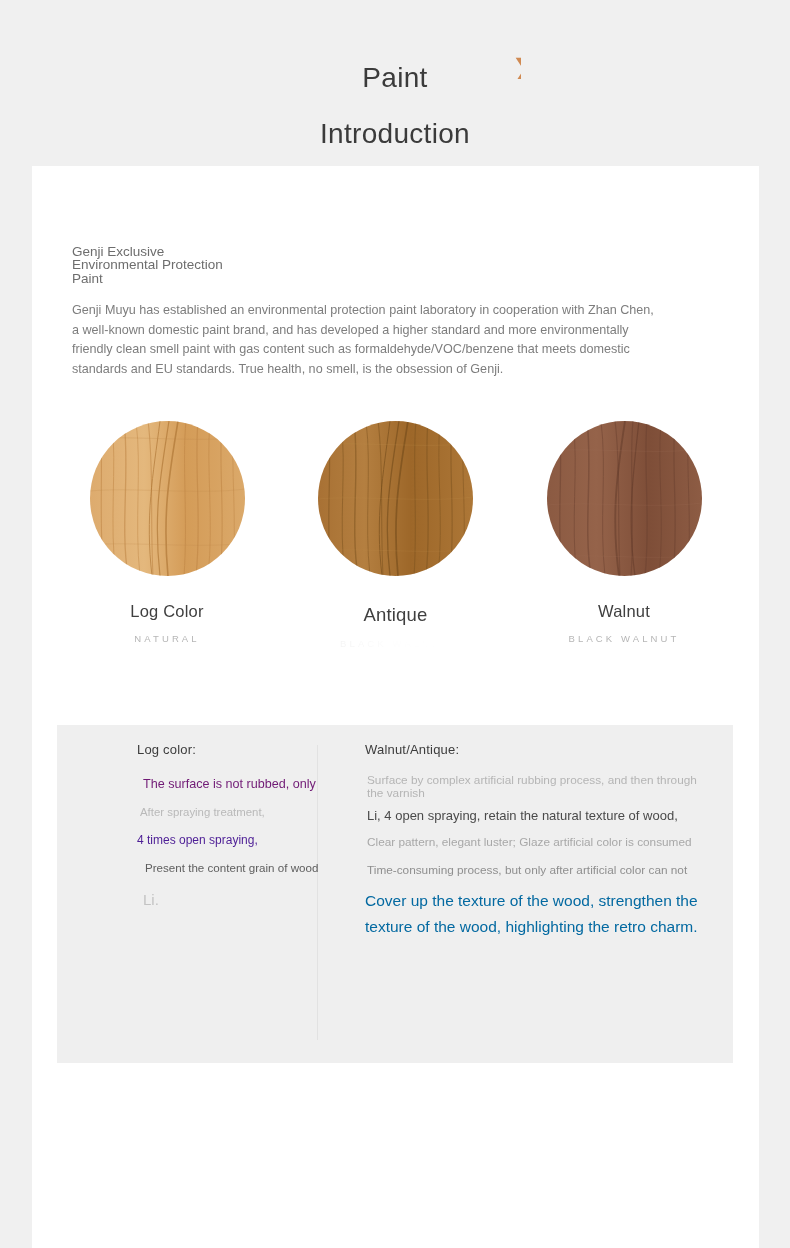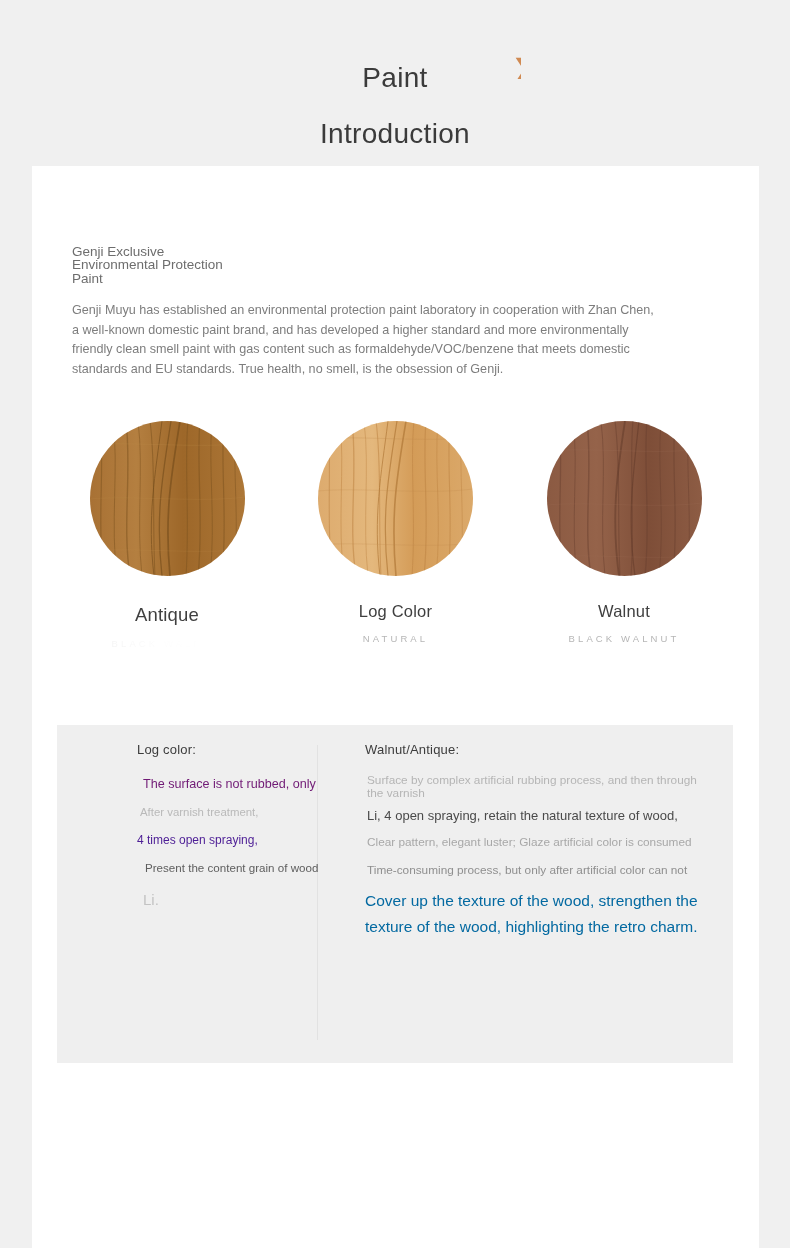--- a/index.html
+++ b/index.html
@@ -192,20 +192,60 @@
 <div class="card">
 
   <div class="intro">
     <div class="intro-heading">Genji Exclusive
 Environmental Protection
 Paint</div>
     <div class="intro-body">Genji Muyu has established an environmental protection paint laboratory in cooperation with Zhan Chen, a well-known domestic paint brand, and has developed a higher standard and more environmentally friendly clean smell paint with gas content such as formaldehyde/VOC/benzene that meets domestic standards and EU standards. True health, no smell, is the obsession of Genji.</div>
   </div>
 
   <div class="swatches">
+
+    <div class="swatch">
+      <div class="swatch-disc">
+        <svg class="grain" viewBox="0 0 155 155" preserveAspectRatio="none">
+          <defs>
+            <linearGradient id="g1" x1="0" y1="0" x2="1" y2="0">
+              <stop offset="0" stop-color="#ddab6e"></stop>
+              <stop offset="0.35" stop-color="#e4b87d"></stop>
+              <stop offset="0.62" stop-color="#d49c58"></stop>
+              <stop offset="1" stop-color="#dba96a"></stop>
+            </linearGradient>
+          </defs>
+          <rect width="155" height="155" fill="url(#g1)"></rect>
+          <g stroke="#bd8343" fill="none" opacity="0.55">
+            <path d="M10 0 C14 40 8 100 14 155" stroke-width="1.1"></path>
+            <path d="M22 0 C27 45 19 105 26 155" stroke-width="0.9"></path>
+            <path d="M34 0 C40 50 30 105 38 155" stroke-width="1.3"></path>
+            <path d="M46 0 C52 48 44 100 50 155" stroke-width="0.8"></path>
+            <path d="M58 0 C64 45 60 95 63 155" stroke-width="1.1"></path>
+            <path d="M96 0 C92 40 98 100 94 155" stroke-width="1"></path>
+            <path d="M108 0 C104 45 112 100 106 155" stroke-width="1.2"></path>
+            <path d="M120 0 C116 48 124 100 118 155" stroke-width="0.9"></path>
+            <path d="M132 0 C128 45 136 100 130 155" stroke-width="1.1"></path>
+            <path d="M144 0 C140 50 148 100 142 155" stroke-width="0.8"></path>
+          </g>
+          <g stroke="#a9702f" fill="none" opacity="0.6">
+            <path d="M88 0 C80 50 72 90 78 155" stroke-width="1.6"></path>
+            <path d="M79 0 C71 52 63 92 70 155" stroke-width="1.2"></path>
+            <path d="M70 0 C63 55 55 95 62 155" stroke-width="1"></path>
+          </g>
+          <g stroke="#c08a4c" fill="none" opacity="0.4">
+            <path d="M0 18 C40 14 110 22 155 16" stroke-width="0.7"></path>
+            <path d="M0 70 C40 66 110 74 155 68" stroke-width="0.6"></path>
+            <path d="M0 124 C40 120 110 128 155 122" stroke-width="0.6"></path>
+          </g>
+        </svg>
+      </div>
+      <div class="swatch-name">Log Color</div>
+      <div class="swatch-sub">NATURAL</div>
+    </div>
 
     <div class="swatch">
       <div class="swatch-disc">
         <svg class="grain" viewBox="0 0 155 155" preserveAspectRatio="none">
           <defs>
             <linearGradient id="g2" x1="0" y1="0" x2="1" y2="0">
               <stop offset="0" stop-color="#a87134"></stop>
               <stop offset="0.3" stop-color="#b47f40"></stop>
               <stop offset="0.6" stop-color="#9d6729"></stop>
               <stop offset="1" stop-color="#ad7737"></stop>
@@ -237,60 +277,20 @@
         </svg>
       </div>
       <div class="swatch-name big">Antique</div>
       <div class="swatch-sub faded">BLACK WALNUT</div>
     </div>
 
     <div class="swatch">
       <div class="swatch-disc">
         <svg class="grain" viewBox="0 0 155 155" preserveAspectRatio="none">
           <defs>
-            <linearGradient id="g1" x1="0" y1="0" x2="1" y2="0">
-              <stop offset="0" stop-color="#ddab6e"></stop>
-              <stop offset="0.35" stop-color="#e4b87d"></stop>
-              <stop offset="0.62" stop-color="#d49c58"></stop>
-              <stop offset="1" stop-color="#dba96a"></stop>
-            </linearGradient>
-          </defs>
-          <rect width="155" height="155" fill="url(#g1)"></rect>
-          <g stroke="#bd8343" fill="none" opacity="0.55">
-            <path d="M10 0 C14 40 8 100 14 155" stroke-width="1.1"></path>
-            <path d="M22 0 C27 45 19 105 26 155" stroke-width="0.9"></path>
-            <path d="M34 0 C40 50 30 105 38 155" stroke-width="1.3"></path>
-            <path d="M46 0 C52 48 44 100 50 155" stroke-width="0.8"></path>
-            <path d="M58 0 C64 45 60 95 63 155" stroke-width="1.1"></path>
-            <path d="M96 0 C92 40 98 100 94 155" stroke-width="1"></path>
-            <path d="M108 0 C104 45 112 100 106 155" stroke-width="1.2"></path>
-            <path d="M120 0 C116 48 124 100 118 155" stroke-width="0.9"></path>
-            <path d="M132 0 C128 45 136 100 130 155" stroke-width="1.1"></path>
-            <path d="M144 0 C140 50 148 100 142 155" stroke-width="0.8"></path>
-          </g>
-          <g stroke="#a9702f" fill="none" opacity="0.6">
-            <path d="M88 0 C80 50 72 90 78 155" stroke-width="1.6"></path>
-            <path d="M79 0 C71 52 63 92 70 155" stroke-width="1.2"></path>
-            <path d="M70 0 C63 55 55 95 62 155" stroke-width="1"></path>
-          </g>
-          <g stroke="#c08a4c" fill="none" opacity="0.4">
-            <path d="M0 18 C40 14 110 22 155 16" stroke-width="0.7"></path>
-            <path d="M0 70 C40 66 110 74 155 68" stroke-width="0.6"></path>
-            <path d="M0 124 C40 120 110 128 155 122" stroke-width="0.6"></path>
-          </g>
-        </svg>
-      </div>
-      <div class="swatch-name">Log Color</div>
-      <div class="swatch-sub">NATURAL</div>
-    </div>
-
-    <div class="swatch">
-      <div class="swatch-disc">
-        <svg class="grain" viewBox="0 0 155 155" preserveAspectRatio="none">
-          <defs>
             <linearGradient id="g3" x1="0" y1="0" x2="1" y2="0">
               <stop offset="0" stop-color="#8b5a42"></stop>
               <stop offset="0.32" stop-color="#95634a"></stop>
               <stop offset="0.66" stop-color="#7e4e38"></stop>
               <stop offset="1" stop-color="#8d5c44"></stop>
             </linearGradient>
           </defs>
           <rect width="155" height="155" fill="url(#g3)"></rect>
           <g stroke="#6b4130" fill="none" opacity="0.5">
             <path d="M12 0 C17 40 9 100 15 155" stroke-width="1.3"></path>
@@ -320,21 +320,21 @@
     </div>
 
   </div>
 
   <div class="panel">
     <div class="panel-divider"></div>
 
     <div class="col col-left">
       <div class="col-title l-title">Log color:</div>
       <div class="line l1">The surface is not rubbed, only</div>
-      <div class="line l2">After varnish treatment,</div>
+      <div class="line l2">After spraying treatment,</div>
       <div class="line l3">4 times open spraying,</div>
       <div class="line l4">Present the content grain of wood</div>
       <div class="line l5">Li.</div>
     </div>
 
     <div class="col col-right">
       <div class="col-title r-title">Walnut/Antique:</div>
       <div class="line r1">Surface by complex artificial rubbing process, and then through the varnish</div>
       <div class="line r2">Li, 4 open spraying, retain the natural texture of wood,</div>
       <div class="line r3">Clear pattern, elegant luster; Glaze artificial color is consumed</div>

